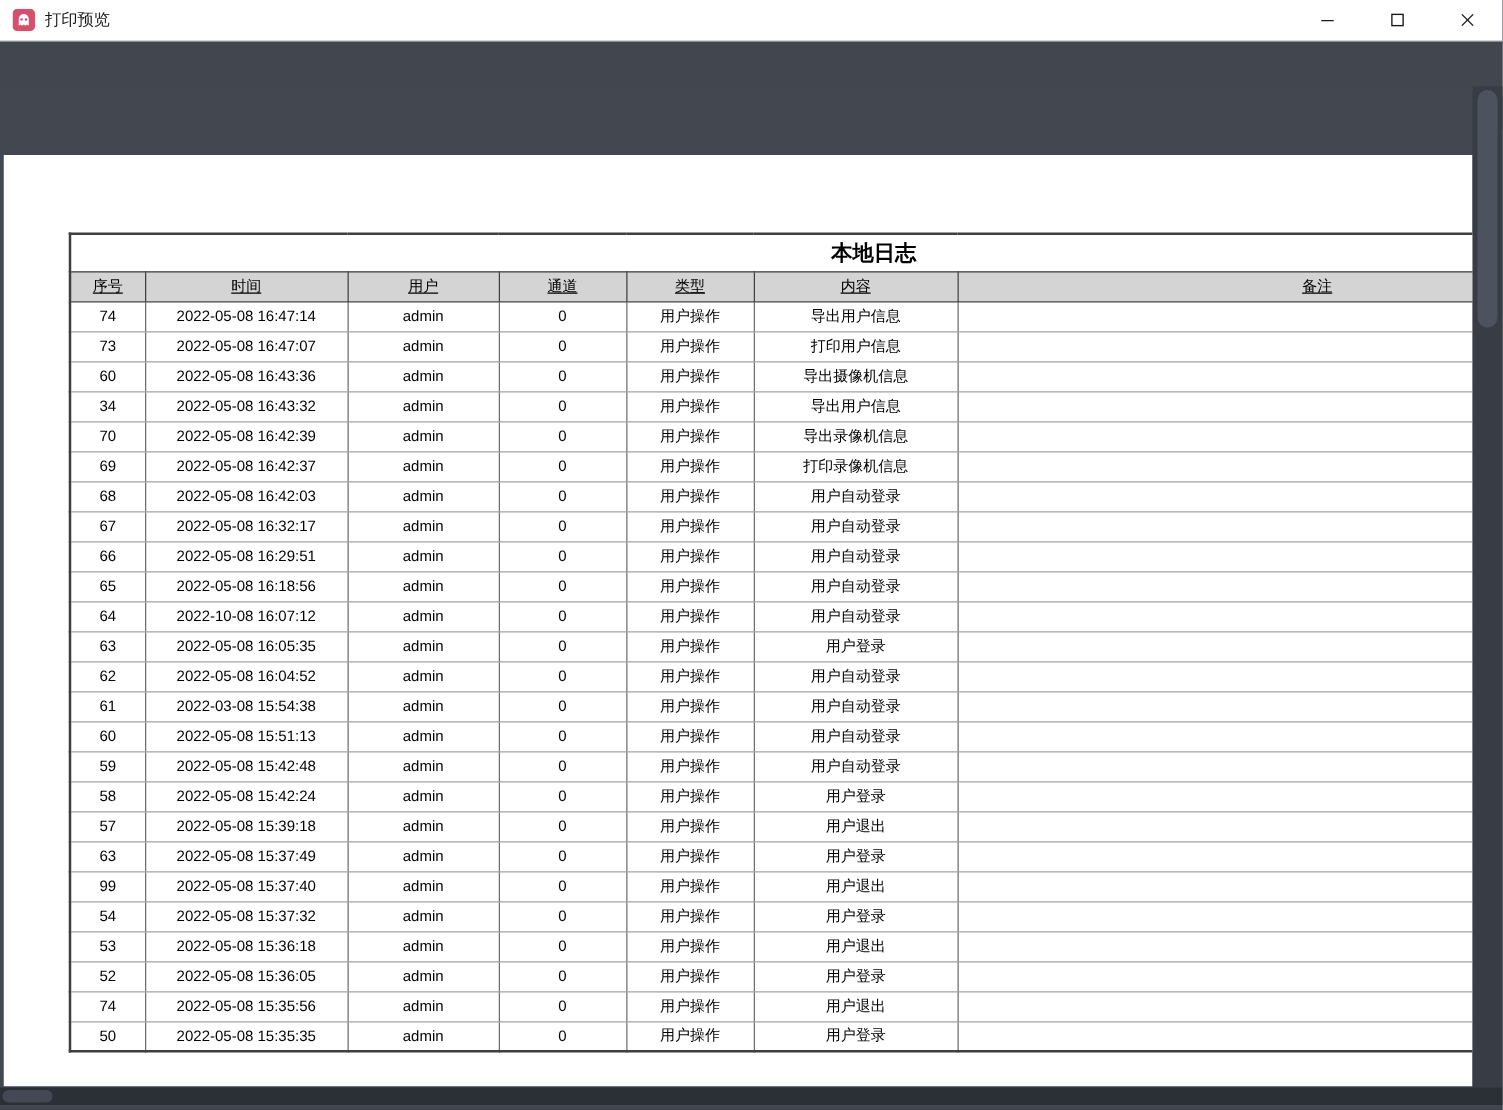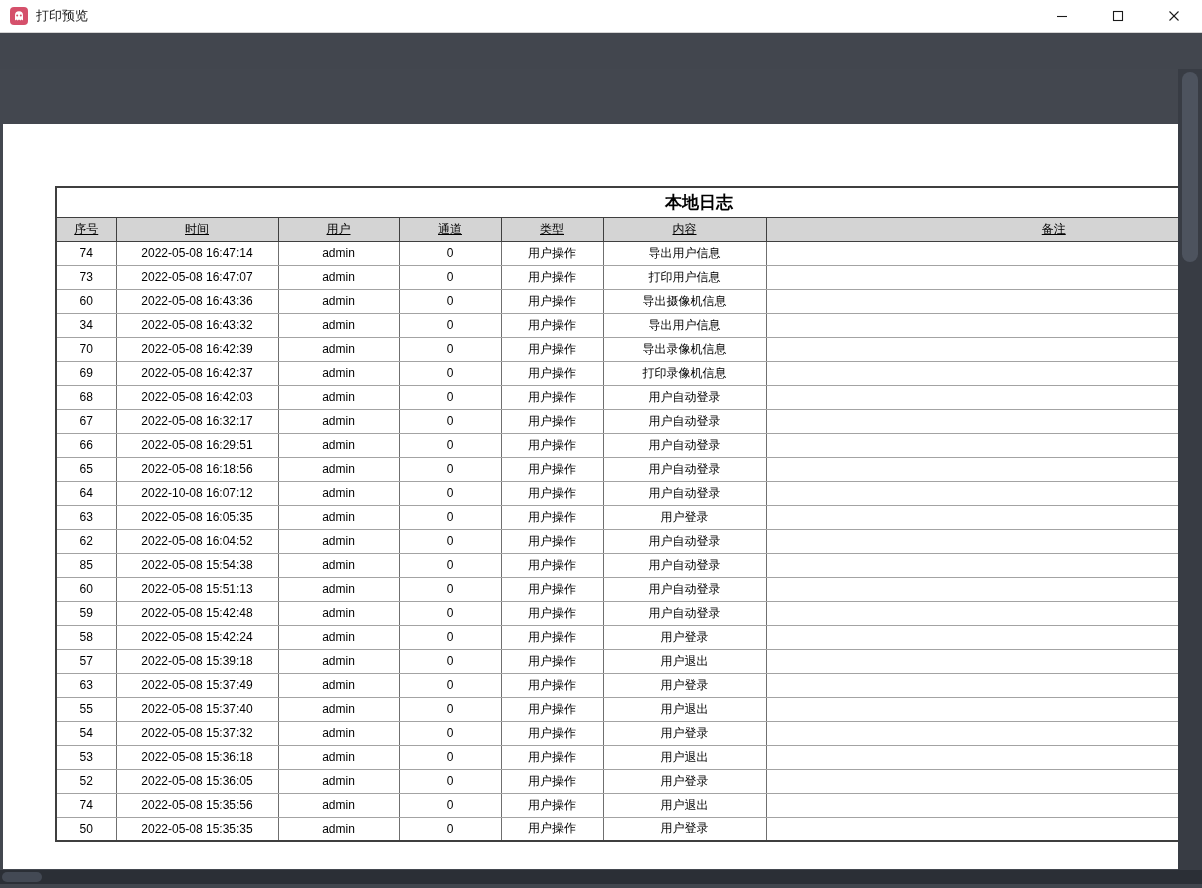--- a/index.html
+++ b/index.html
@@ -386,22 +386,22 @@
             <tr>
               <td>62</td>
               <td>2022-05-08 16:04:52</td>
               <td>admin</td>
               <td>0</td>
               <td>用户操作</td>
               <td>用户自动登录</td>
               <td></td>
             </tr>
             <tr>
-              <td>85</td>
-              <td>2022-05-08 15:54:38</td>
+              <td>61</td>
+              <td>2022-03-08 15:54:38</td>
               <td>admin</td>
               <td>0</td>
               <td>用户操作</td>
               <td>用户自动登录</td>
               <td></td>
             </tr>
             <tr>
               <td>60</td>
               <td>2022-05-08 15:51:13</td>
               <td>admin</td>
@@ -440,21 +440,21 @@
             <tr>
               <td>63</td>
               <td>2022-05-08 15:37:49</td>
               <td>admin</td>
               <td>0</td>
               <td>用户操作</td>
               <td>用户登录</td>
               <td></td>
             </tr>
             <tr>
-              <td>55</td>
+              <td>99</td>
               <td>2022-05-08 15:37:40</td>
               <td>admin</td>
               <td>0</td>
               <td>用户操作</td>
               <td>用户退出</td>
               <td></td>
             </tr>
             <tr>
               <td>54</td>
               <td>2022-05-08 15:37:32</td>

